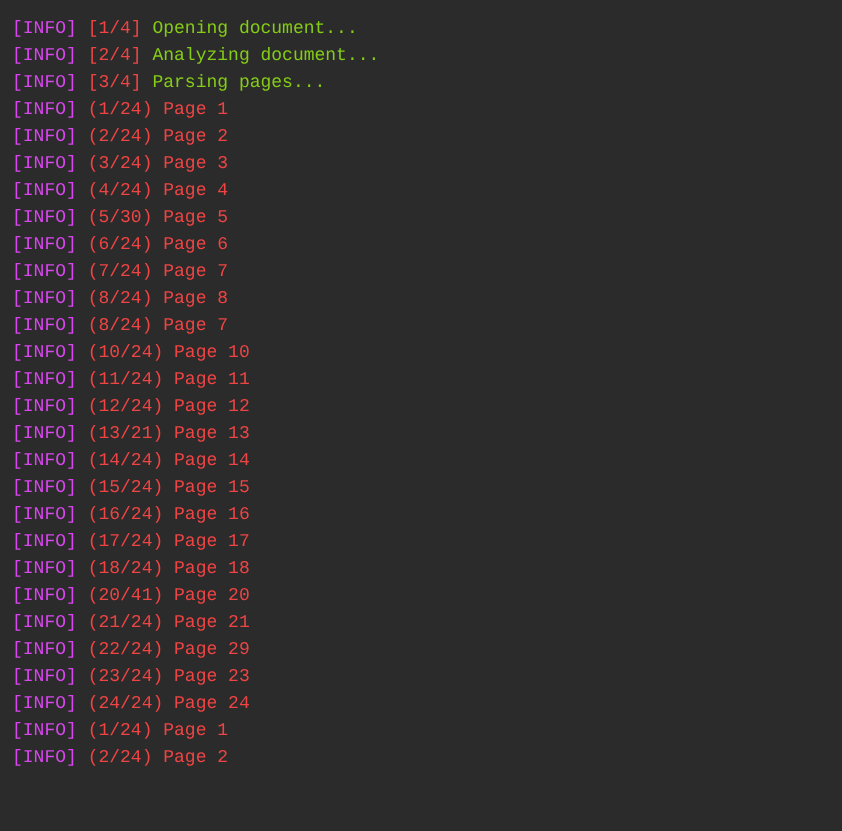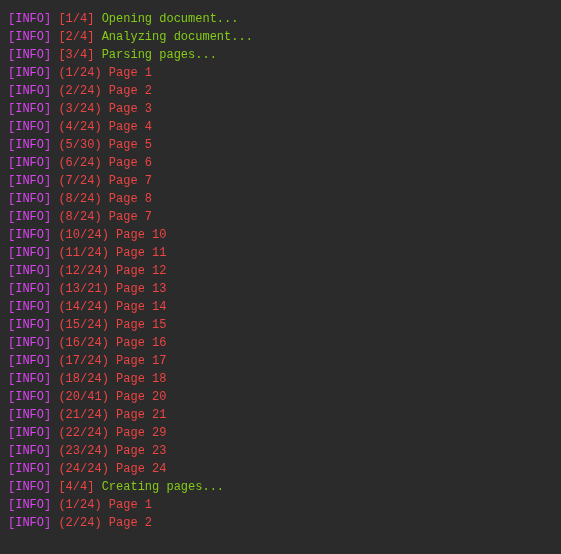--- a/index.html
+++ b/index.html
@@ -42,16 +42,15 @@
     <div class="line"><span class="tag">[INFO]</span> <span class="step">(14/24)</span> <span class="step">Page 14</span></div>
     <div class="line"><span class="tag">[INFO]</span> <span class="step">(15/24)</span> <span class="step">Page 15</span></div>
     <div class="line"><span class="tag">[INFO]</span> <span class="step">(16/24)</span> <span class="step">Page 16</span></div>
     <div class="line"><span class="tag">[INFO]</span> <span class="step">(17/24)</span> <span class="step">Page 17</span></div>
     <div class="line"><span class="tag">[INFO]</span> <span class="step">(18/24)</span> <span class="step">Page 18</span></div>
     <div class="line"><span class="tag">[INFO]</span> <span class="step">(20/41)</span> <span class="step">Page 20</span></div>
     <div class="line"><span class="tag">[INFO]</span> <span class="step">(21/24)</span> <span class="step">Page 21</span></div>
     <div class="line"><span class="tag">[INFO]</span> <span class="step">(22/24)</span> <span class="step">Page 29</span></div>
     <div class="line"><span class="tag">[INFO]</span> <span class="step">(23/24)</span> <span class="step">Page 23</span></div>
     <div class="line"><span class="tag">[INFO]</span> <span class="step">(24/24)</span> <span class="step">Page 24</span></div>
-    <div class="line"><span class="tag">[INFO]</span> <span class="step">[4/4]</span> <span class="msg">Creating pages...</span></div>
     <div class="line"><span class="tag">[INFO]</span> <span class="step">(1/24)</span> <span class="step">Page 1</span></div>
     <div class="line"><span class="tag">[INFO]</span> <span class="step">(2/24)</span> <span class="step">Page 2</span></div>
   </div>
 
 </body></html>

